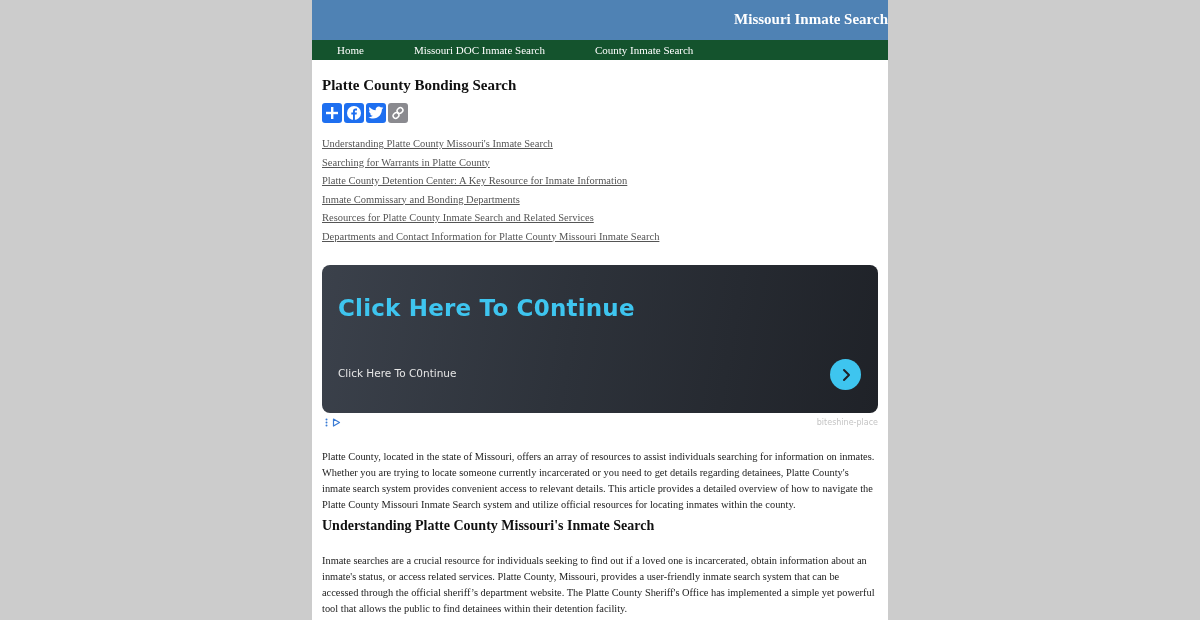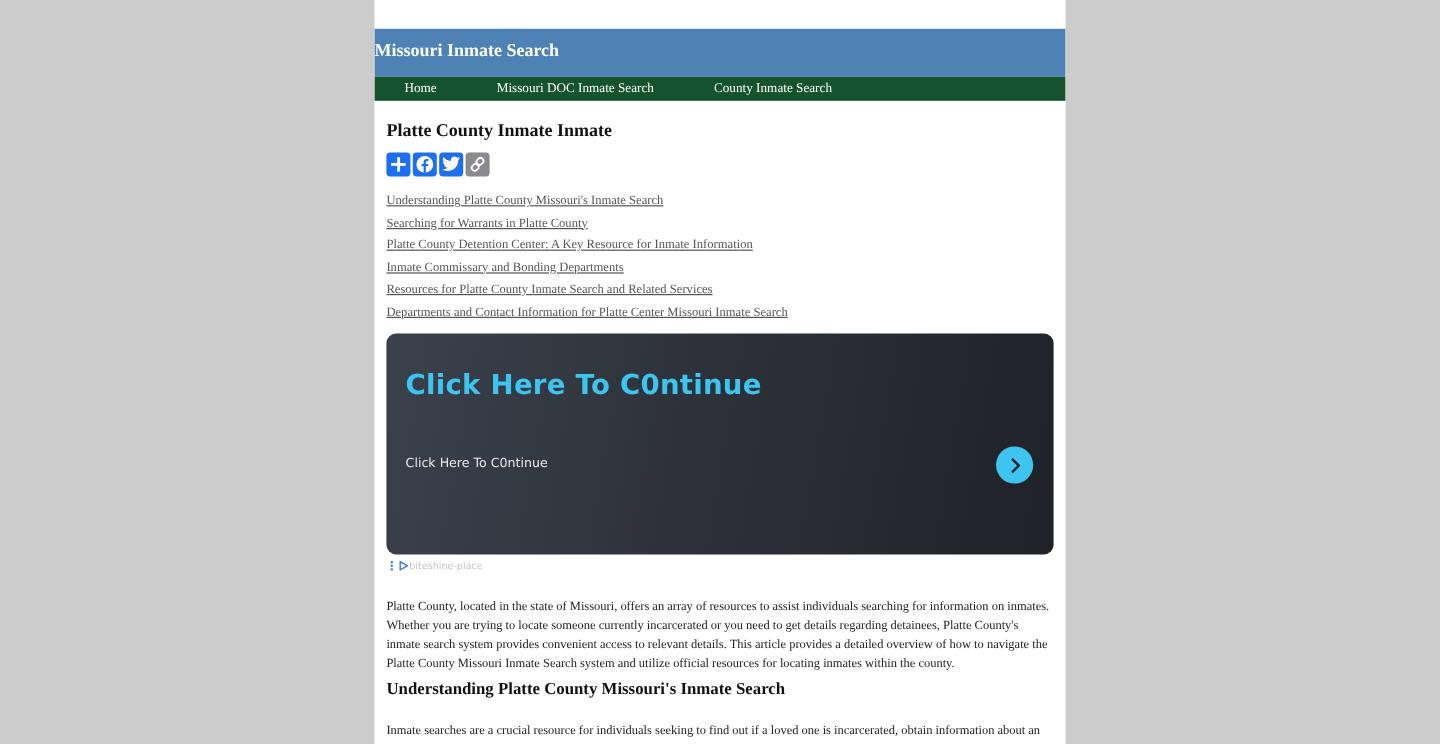--- a/index.html
+++ b/index.html
@@ -17,22 +17,21 @@
     width: 576px;
     height: 620px;
     background: #ffffff;
     overflow: hidden;
   }
   .site-header {
     height: 40px;
     background: #4f82b4;
     display: flex;
     align-items: center;
-    justify-content: flex-start;
-    margin-top: 24px;
+    justify-content: flex-end;
   }
   .site-title {
     color: #ffffff;
     font-size: 15px;
     font-weight: bold;
     margin-top: -1px;
   }
   .nav {
     height: 20px;
     background: #14532d;
@@ -76,23 +75,23 @@
   .toc li {
     font-size: 10.5px;
     line-height: 18.5px;
   }
   .toc a {
     color: #555555;
     text-decoration: underline;
     cursor: pointer;
   }
   .ad {
-    margin-top: 8px;
+    margin-top: 19px;
     width: 556px;
-    height: 184px;
+    height: 148px;
     border-radius: 8px;
     background: linear-gradient(100deg, #3b414b 0%, #2d323a 45%, #1f2228 100%);
     position: relative;
     cursor: pointer;
   }
   .ad-headline {
     position: absolute;
     left: 16px;
     top: 30px;
     font-family: "DejaVu Sans", sans-serif;
@@ -116,20 +115,21 @@
     width: 31px;
     height: 31px;
     border-radius: 50%;
     background: #3ec5ef;
     display: flex;
     align-items: center;
     justify-content: center;
   }
   .ad-foot {
     display: flex;
+    justify-content: space-between;
     align-items: center;
     height: 18px;
     font-family: "DejaVu Sans", sans-serif;
     font-size: 8px;
     color: #c4c4c4;
   }
   .ad-foot .adchoices { display: flex; align-items: center; gap: 4px; padding-left: 3px; }
   p.body {
     font-size: 10.4px;
     line-height: 16px;
@@ -152,21 +152,21 @@
     <div class="site-title">Missouri Inmate Search</div>
   </header>
 
   <nav class="nav">
     <a>Home</a>
     <a>Missouri DOC Inmate Search</a>
     <a>County Inmate Search</a>
   </nav>
 
   <div class="content">
-    <h1 class="page-title">Platte County Inmate Inmate</h1>
+    <h1 class="page-title">Platte County Bonding Search</h1>
 
     <div class="share">
       <div class="share-btn" style="background:#1e6ff0">
         <svg width="14" height="14" viewBox="0 0 14 14">
           <rect x="6" y="1" width="2.4" height="12" fill="#fff"></rect>
           <rect x="1" y="5.8" width="12" height="2.4" fill="#fff"></rect>
         </svg>
       </div>
       <div class="share-btn" style="background:#1e6ff0">
         <svg width="16" height="16" viewBox="0 0 16 16">
@@ -186,21 +186,21 @@
         </svg>
       </div>
     </div>
 
     <ul class="toc">
       <li><a>Understanding Platte County Missouri's Inmate Search</a></li>
       <li><a>Searching for Warrants in Platte County</a></li>
       <li><a>Platte County Detention Center: A Key Resource for Inmate Information</a></li>
       <li><a>Inmate Commissary and Bonding Departments</a></li>
       <li><a>Resources for Platte County Inmate Search and Related Services</a></li>
-      <li><a>Departments and Contact Information for Platte Center Missouri Inmate Search</a></li>
+      <li><a>Departments and Contact Information for Platte County Missouri Inmate Search</a></li>
     </ul>
 
     <div class="ad">
       <div class="ad-headline">Click Here To C0ntinue</div>
       <div class="ad-sub">Click Here To C0ntinue</div>
       <div class="ad-arrow">
         <svg width="12" height="14" viewBox="0 0 12 14">
           <path d="M4 2 L9 7 L4 12" fill="none" stroke="#1e2127" stroke-width="2" stroke-linecap="round" stroke-linejoin="round"></path>
         </svg>
       </div>

